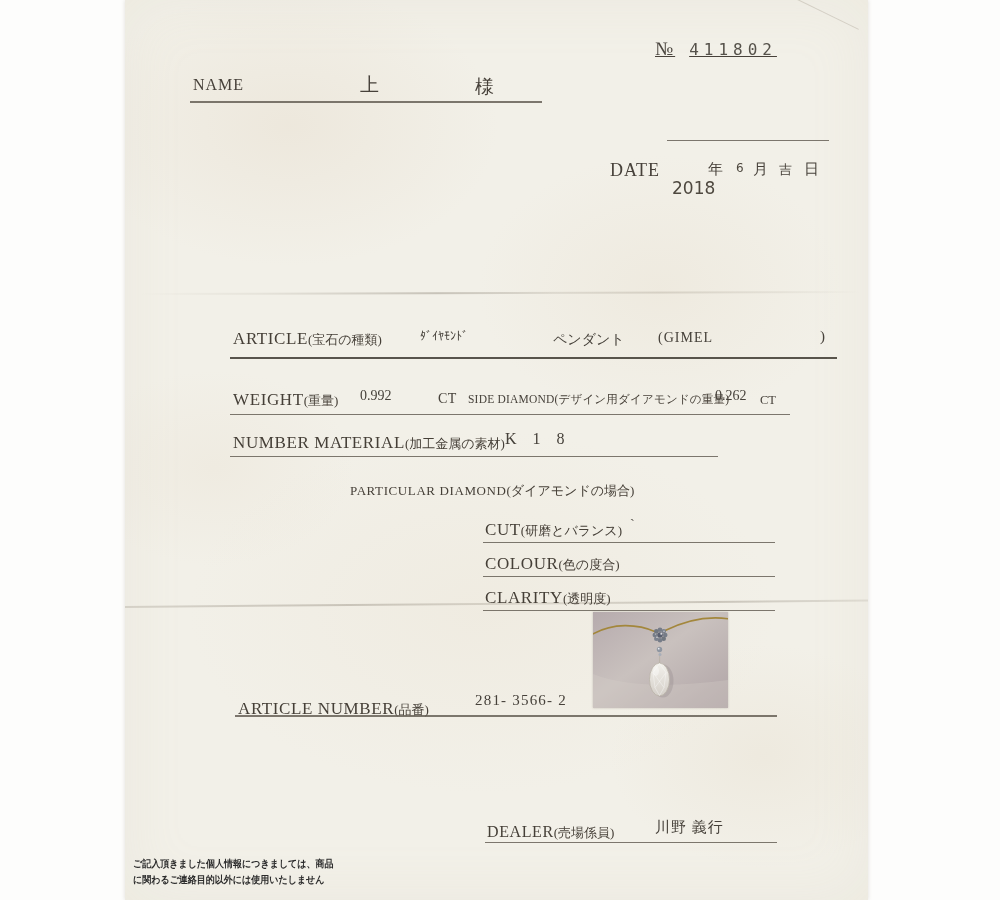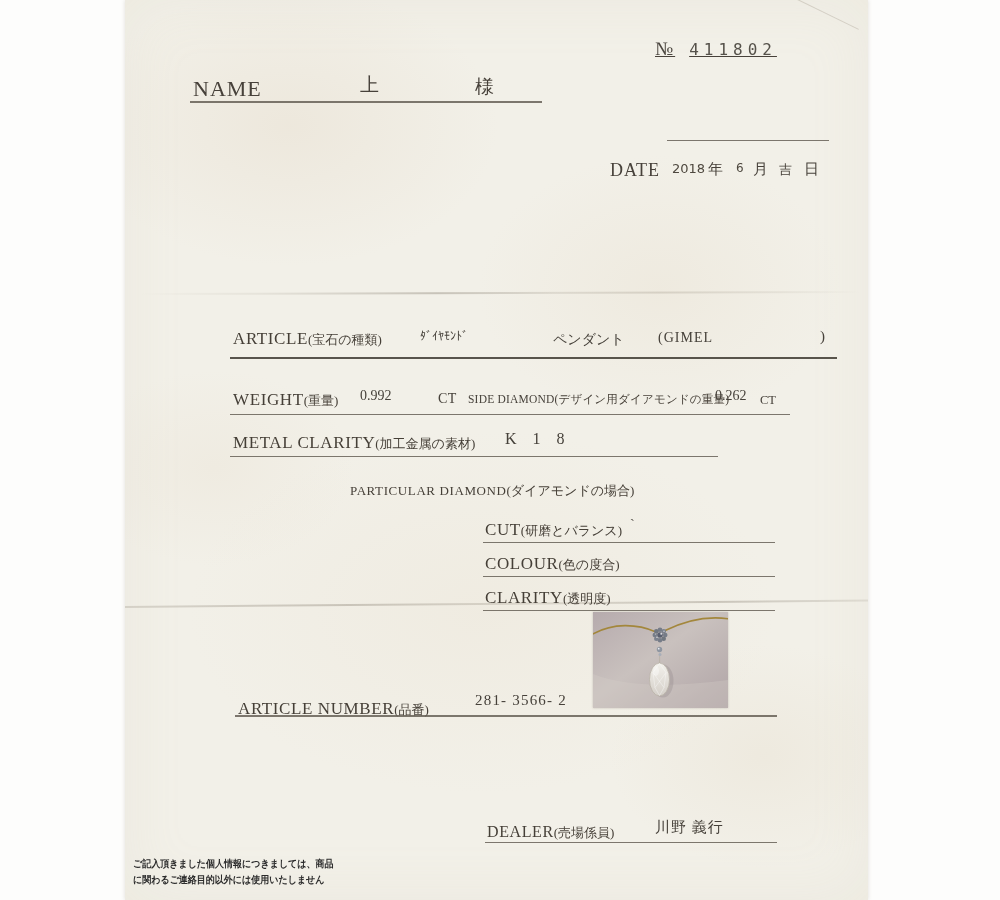--- a/index.html
+++ b/index.html
@@ -48,30 +48,30 @@
   .val { position:absolute; white-space:nowrap; color:#46413a; }
   .row { position:absolute; white-space:nowrap; }
 
   
   .no-block { position:absolute; left:530px; top:38px;text-decoration:underline; }
   .no-sym { font-size:19px; color:#4c4740; letter-spacing:2px; }
   .no-val { font-family:"DejaVu Sans Mono",monospace; font-size:16px; color:#55514a;
             letter-spacing:5px; margin-left:14px; }
 
   
-  .name-label { position:absolute; left:68px; top:76px; font-size:22px; letter-spacing:1px; }
+  .name-label { position:absolute; left:68px; top:76px; font-size:16px; letter-spacing:1px; }
   .name-v1 { position:absolute; left:235px; top:72px; font-size:19px; }
   .name-v2 { position:absolute; left:350px; top:74px; font-size:19px; }
   .rule-name { left:65px; top:101px; width:352px; height:1.6px; }
 
   
   .date-block { position:absolute; left:485px; top:114px; width:250px; height:30px;margin-top:44px; }
   .date-block span { position:absolute; white-space:nowrap; }
   .d-label { left:0; top:2px; font-size:18px; letter-spacing:1px; }
-  .d-year  { left:62px; top:3px; font-family:"DejaVu Sans",sans-serif; font-size:13px; color:#4e483f;text-align:right; }
+  .d-year  { left:62px; top:20px; font-family:"DejaVu Sans",sans-serif; font-size:17px; color:#4e483f;text-align:right; }
   .d-u1    { left:98px; top:2px; font-size:15px; }
   .d-month { left:126px; top:3px; font-family:"DejaVu Sans",sans-serif; font-size:12px; color:#4e483f; }
   .d-u2    { left:143px; top:2px; font-size:15px; }
   .d-day   { left:169px; top:3px; font-size:13px; }
   .d-u3    { left:194px; top:2px; font-size:15px; }
   .rule-date { left:542px; top:140px; width:162px; }
 
   
   .title { position:absolute; left:0; top:181px; width:100%; text-align:center;
            font-size:34px; letter-spacing:5px; color:#4a443a; font-weight:400; }
@@ -176,21 +176,21 @@
     <span class="en">WEIGHT</span><span class="jp">(重量)</span>
     <span class="val v-wval">0.992</span>
     <span class="val v-wunit">CT</span>
     <span class="val v-wside"><span>SIDE DIAMOND</span><span class="jp">(デザイン用ダイアモンドの重量)</span></span>
     <span class="val v-wsval">0.262</span>
     <span class="val v-wsunit">CT</span>
   </div>
   <div class="rule rule-weight"></div>
 
   <div class="row row-metal">
-    <span class="en">METAL CLARITY</span><span class="jp">(加工金属の素材)</span>
+    <span class="en">NUMBER MATERIAL</span><span class="jp">(加工金属の素材)</span>
     <span class="val v-metal">K 1 8</span>
   </div>
   <div class="rule rule-metal"></div>
 
   <div class="row row-particular">
     <span class="en">PARTICULAR DIAMOND</span><span class="jp">(ダイアモンドの場合)</span>
   </div>
 
   <div class="row row-cut">
     <span class="en">CUT</span><span class="jp">(研磨とバランス)</span>

